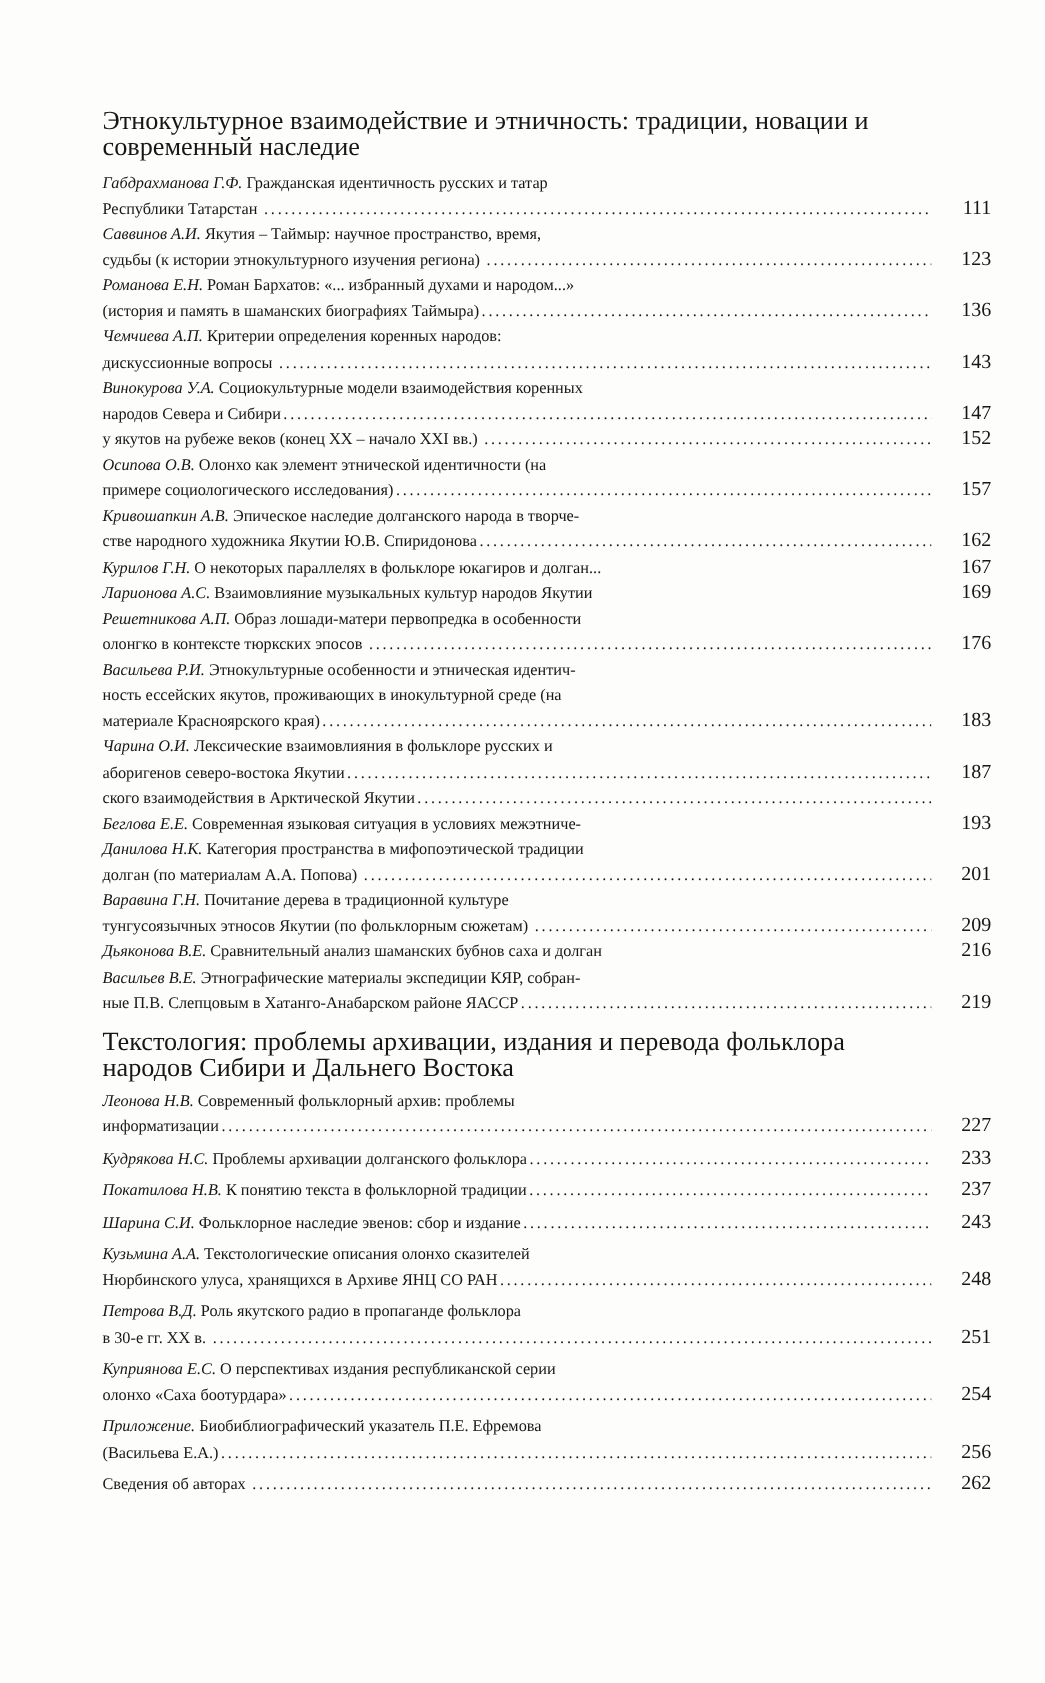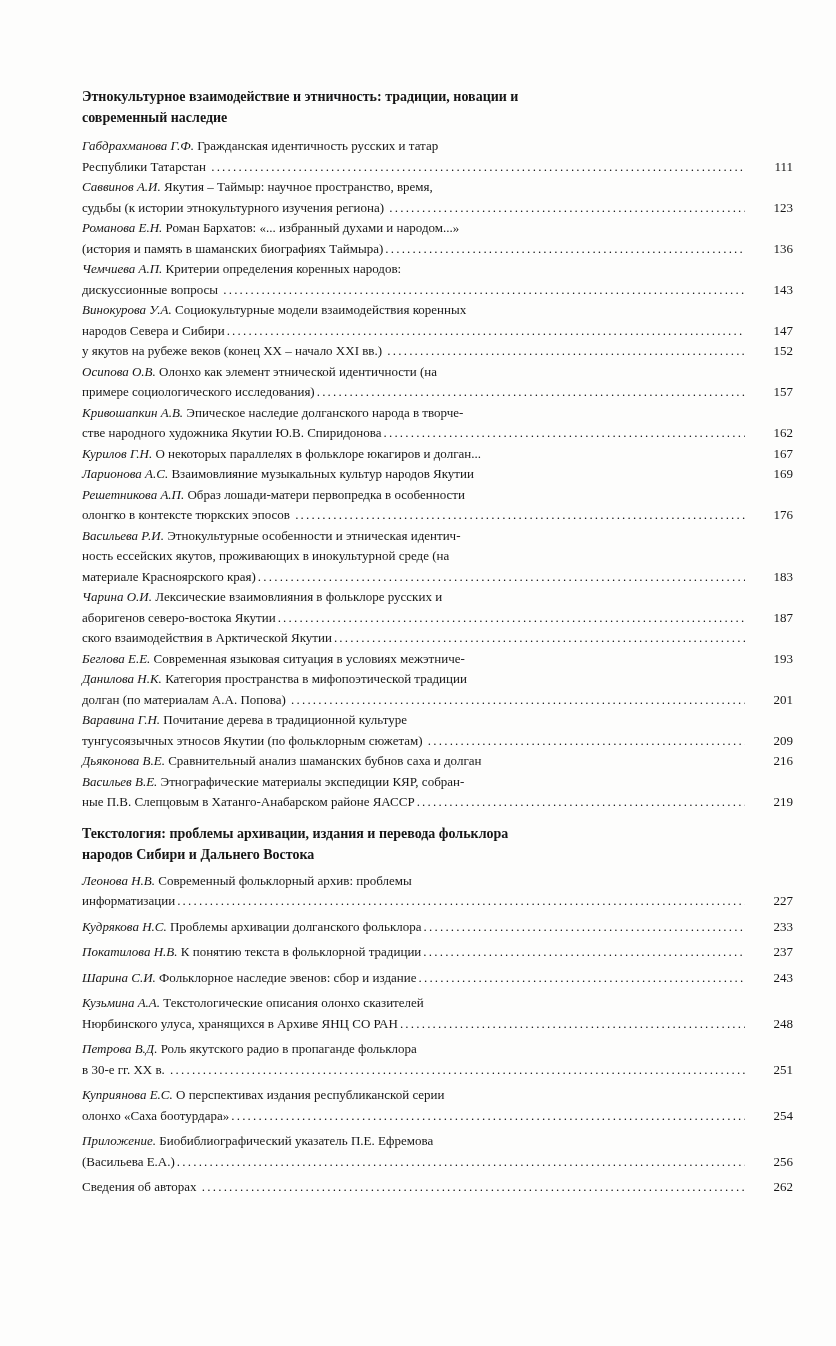--- a/index.html
+++ b/index.html
@@ -16,23 +16,23 @@
     position: relative;
   }
   .toc-content {
     position: absolute;
     left: 82px;
     top: 86px;
     width: 711px;
   }
   .toc-section { display: block; }
   .heading {
-    font-size: 14px;
+    font-size: 21px;
     line-height: 21px;
-    font-weight: bold;
+    font-weight: normal;
   }
   .sec-first > .heading { margin-bottom: 8px; }
   .sec-rest { margin-top: 10px; }
   .sec-rest > .heading { margin-bottom: 6px; }
 
   .entry {
     display: flex;
     align-items: flex-end;
   }
   .sec-rest .entry + .entry { margin-top: 5px; }
@@ -60,21 +60,21 @@
     letter-spacing: 2.2px;
     margin-left: 2px;
   }
   .dots::after {
     content: "................................................................................................................................................................................................................................................";
   }
   .pagenum {
     flex: 0 0 48px;
     width: 48px;
     text-align: right;
-    font-size: 13px;
+    font-size: 16px;
     line-height: 20.5px;
   }
 </style>
 </head>
 <body style="background: rgb(253, 253, 252); color: rgb(22, 22, 22);">
 
 <main class="toc-content">
     <section class="toc-section sec-first">
       <div class="heading">
         <div class="hline">Этнокультурное взаимодействие и этничность: традиции, новации и</div>

